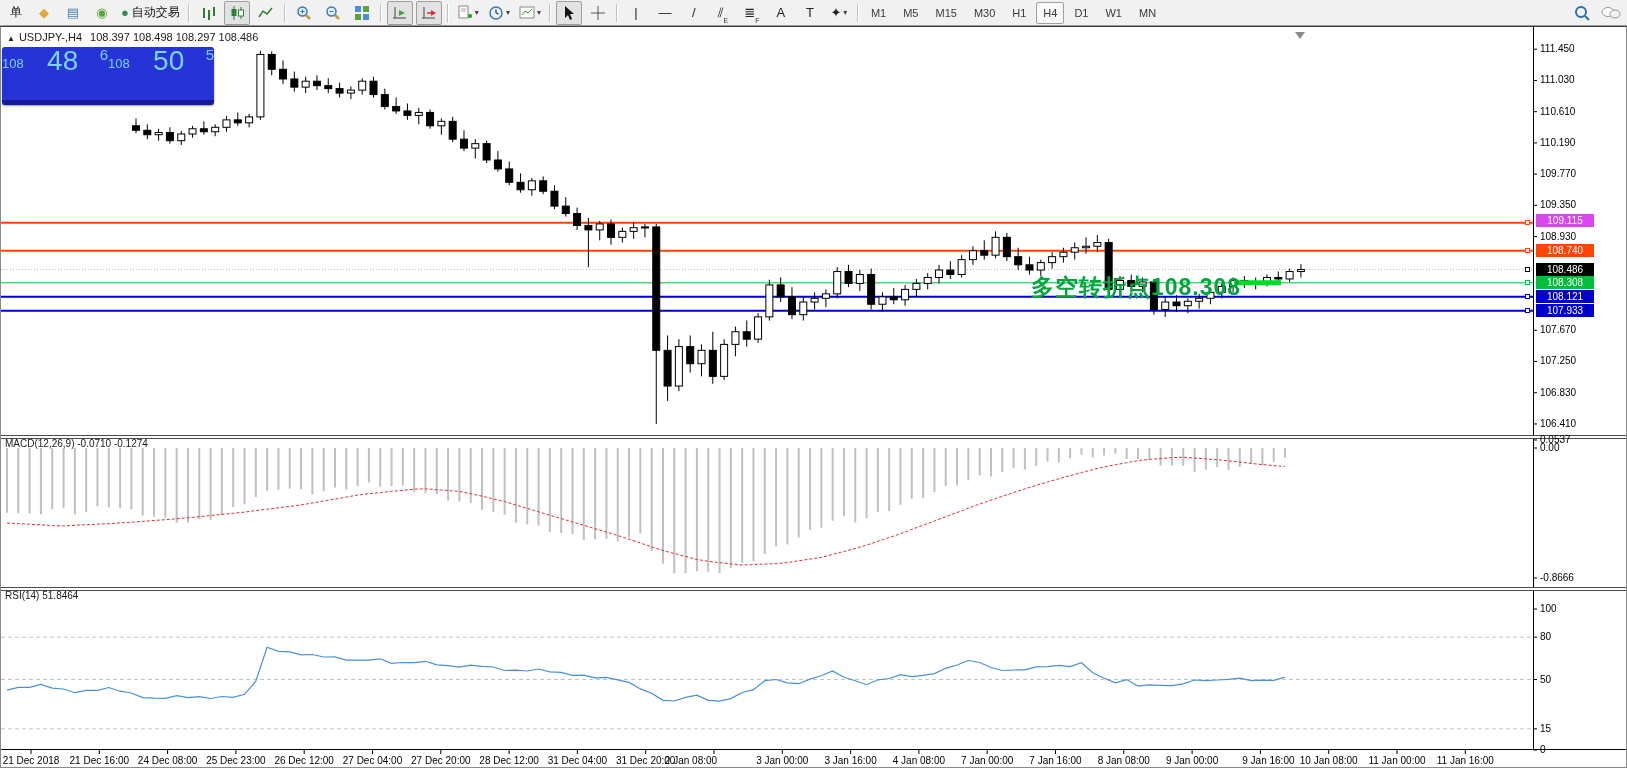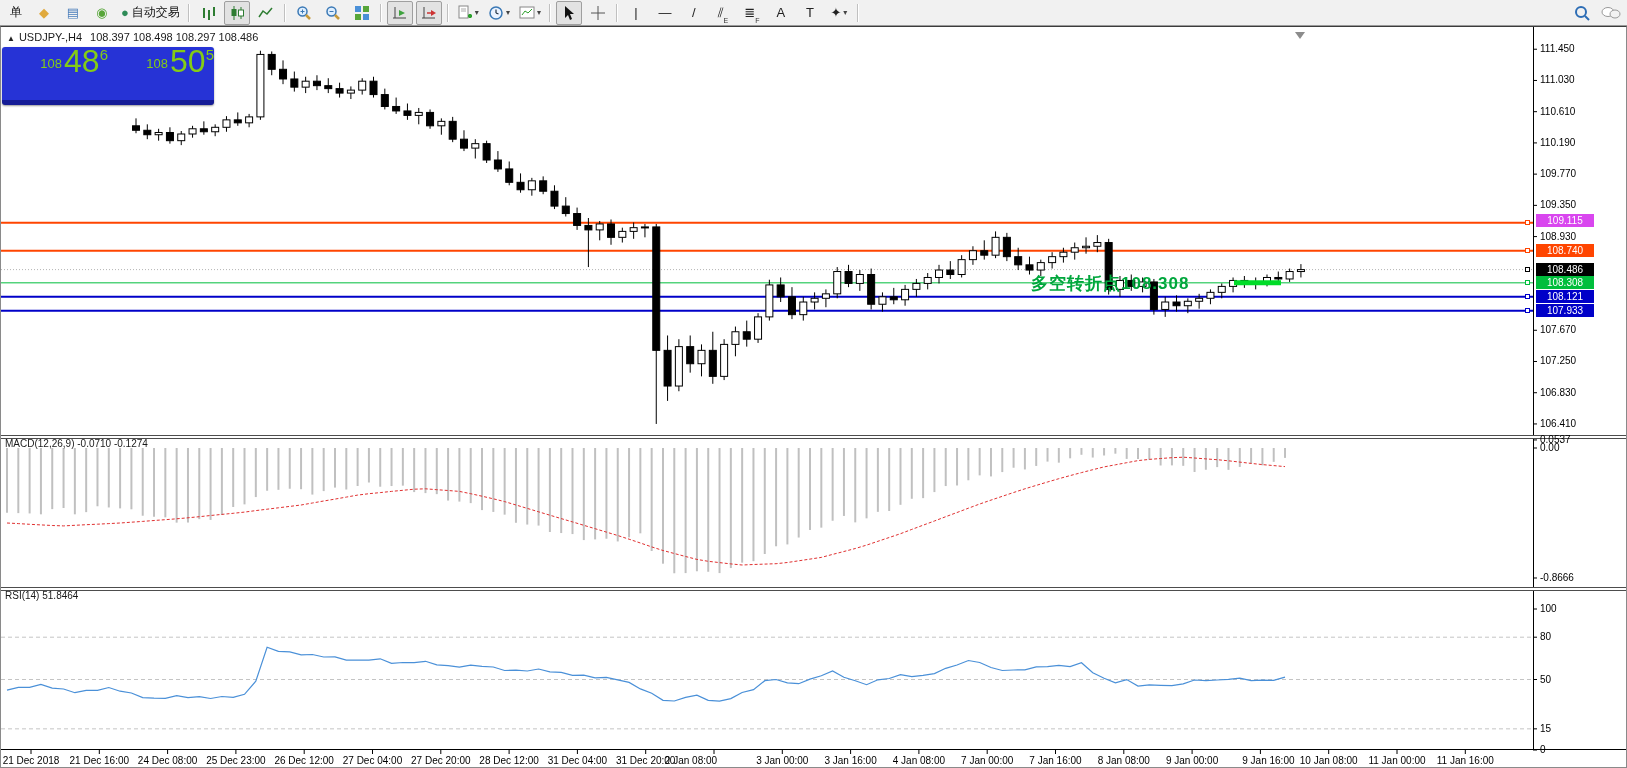--- a/index.html
+++ b/index.html
@@ -21,42 +21,42 @@
   
   #chart{position:absolute;top:26px;left:0;width:1627px;height:742px;background:#fff;box-sizing:border-box;
     border-top:1px solid #3c3c3c;border-left:1px solid #8a8a8a;border-right:1px solid #8a8a8a;border-bottom:1px solid #8a8a8a;}
   #chart-svg{position:absolute;top:0;left:0;}
   .pane-sep{position:absolute;left:0;width:1625px;height:2px;background:#fff;
     border-top:1px solid #4d4d4d;border-bottom:1px solid #4d4d4d;z-index:5;cursor:row-resize;}
   #chart-title{position:absolute;top:4px;left:6px;font-size:11px;color:#1a1a1a;z-index:6;}
   #chart-title .exp{font-size:8px;margin-right:4px;color:#222;}
   #chart-title .sym{margin-right:8px;}
   .ind-title{position:absolute;left:4px;font-size:10px;color:#1a1a1a;z-index:6;}
-  #annotation{position:absolute;left:1030px;top:245px;font-size:17px;font-weight:bold;color:#00a63c;z-index:6;letter-spacing:1px;}
+  #annotation{position:absolute;left:1030px;top:245px;font-size:23px;font-weight:bold;color:#00a63c;z-index:6;letter-spacing:1px;}
   #shift-marker{position:absolute;left:1294px;top:5px;width:0;height:0;z-index:6;
     border-left:5px solid transparent;border-right:5px solid transparent;border-top:7px solid #8c8c8c;}
   .axis-lab{position:absolute;font-size:10px;color:#000;z-index:6;white-space:nowrap;}
   .line-lab{position:absolute;left:1535px;width:58px;height:13px;line-height:13px;font-size:10px;color:#fff;
     text-align:center;z-index:7;white-space:nowrap;}
   .line-handle{position:absolute;width:5px;height:5px;background:#fff;z-index:7;box-sizing:border-box;}
   .time-lab{position:absolute;font-size:10px;color:#000;transform:translateX(-50%);white-space:nowrap;z-index:6;}
   
   #trade-panel{position:absolute;left:1px;top:20px;width:212px;height:58px;background:#2633d6;z-index:10;
     border-radius:3px;border-bottom:5px solid #151c96;box-sizing:border-box;box-shadow:0 1px 2px rgba(0,0,0,.4);}
   .tp-top{display:flex;align-items:center;height:25px;border-bottom:1px solid rgba(255,255,255,.3);}
   .tp-sell-btn,.tp-buy-btn{width:54px;text-align:center;color:#fff;font-size:13px;cursor:pointer;}
   .tp-spin{flex:1;display:flex;align-items:center;justify-content:center;height:21px;}
   .tp-step{width:16px;height:21px;background:#f3f3f3;border:1px solid #8a8a8a;font-size:7px;color:#222;
     display:flex;align-items:center;justify-content:center;box-sizing:border-box;cursor:pointer;}
   .tp-vol{width:62px;height:21px;border:1px solid #8a8a8a;border-left:none;border-right:none;font-size:12px;
     text-align:right;padding-right:4px;box-sizing:border-box;font-family:"Liberation Sans",sans-serif;}
   .tp-prices{display:flex;height:28px;}
-  .tp-price{width:50%;display:flex;align-items:flex-end;justify-content:flex-end;color:#84cc16;cursor:pointer;padding-bottom:1px;}
+  .tp-price{width:50%;display:flex;align-items:flex-end;justify-content:space-between;color:#7dd3fc;cursor:pointer;padding-bottom:1px;}
   .tp-price .sm{font-size:13px;margin-right:2px;margin-bottom:3px;}
-  .tp-price .lg{font-size:32px;line-height:26px;}
+  .tp-price .lg{font-size:28px;line-height:26px;}
   .tp-price .sup{font-size:15px;margin-bottom:11px;}
 </style>
 </head>
 <body>
 
 <div id="toolbar">
     <div class="tb-group">
       <span class="tb-btn">
         <span class="tb-label">单</span>
       </span>
@@ -235,20 +235,31 @@
       </span>
       <span class="tb-btn">
         <span style="font-size: 13px;">T</span>
       </span>
       <span class="tb-btn">
         <span style="font-size: 13px;">✦</span>
         <span class="caret">▾</span>
       </span>
     </div>
     <span class="tb-sep"></span>
+    <div class="tb-group">
+      <span class="tf-btn">M1</span>
+      <span class="tf-btn">M5</span>
+      <span class="tf-btn">M15</span>
+      <span class="tf-btn">M30</span>
+      <span class="tf-btn">H1</span>
+      <span class="tf-btn active">H4</span>
+      <span class="tf-btn">D1</span>
+      <span class="tf-btn">W1</span>
+      <span class="tf-btn">MN</span>
+    </div>
     <div id="tb-right">
       <span style="display: flex;">
         <svg width="17" height="17">
           <circle cx="7" cy="7" r="5" fill="none" stroke="#2d6db5" stroke-width="2"></circle>
           <line x1="11" y1="11" x2="15" y2="15" stroke="#2d6db5" stroke-width="2"></line>
         </svg>
       </span>
       <span style="display: flex;">
         <svg width="20" height="16">
           <ellipse cx="7" cy="7" rx="6" ry="4.5" fill="#fff" stroke="#999"></ellipse>

